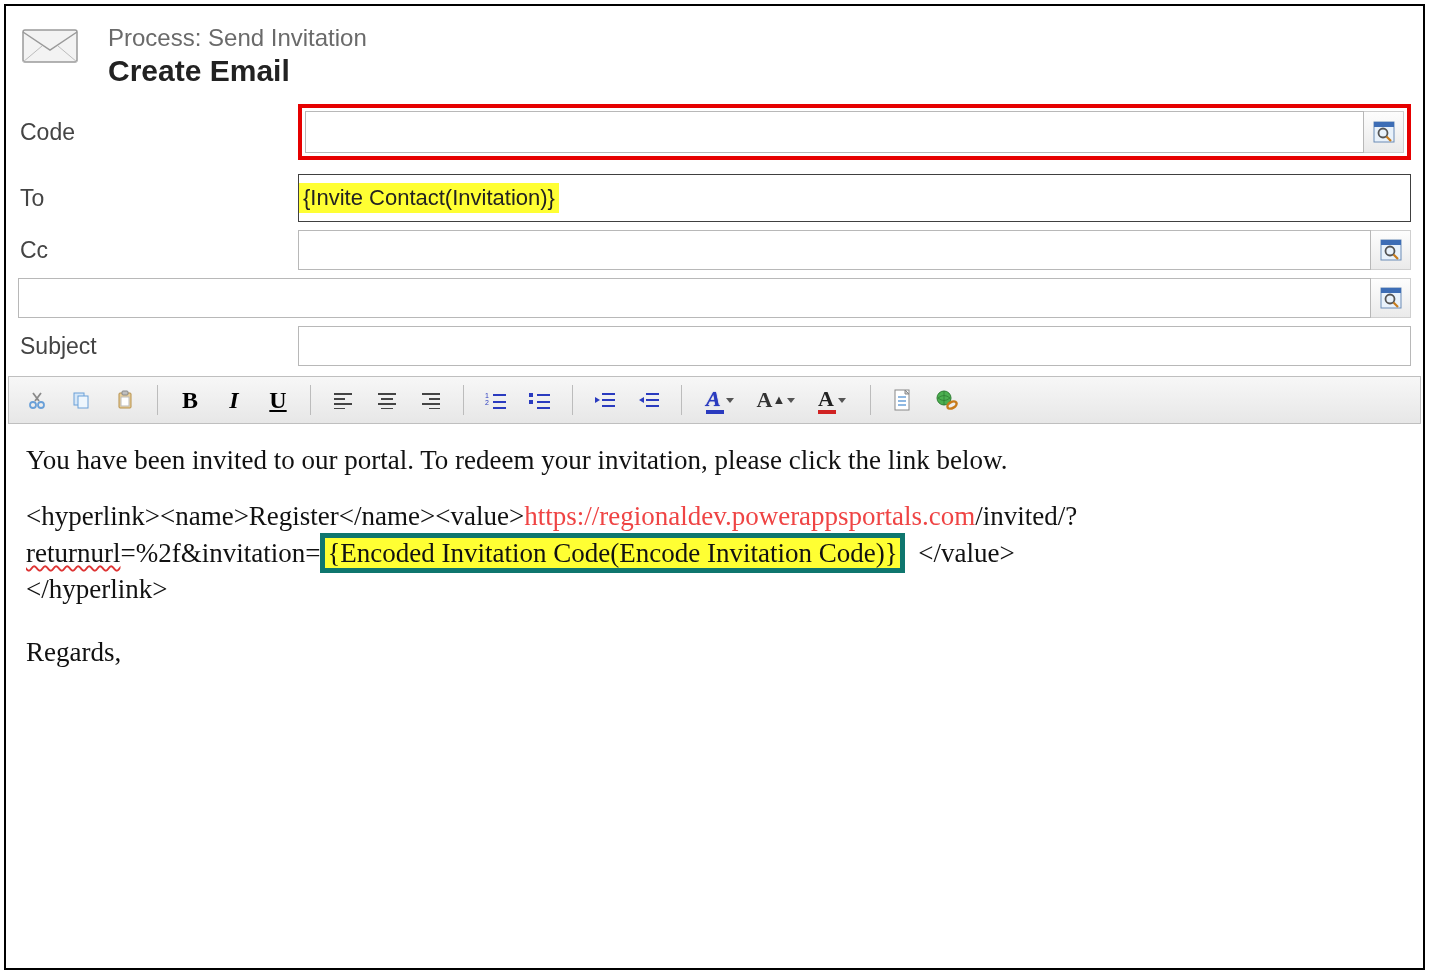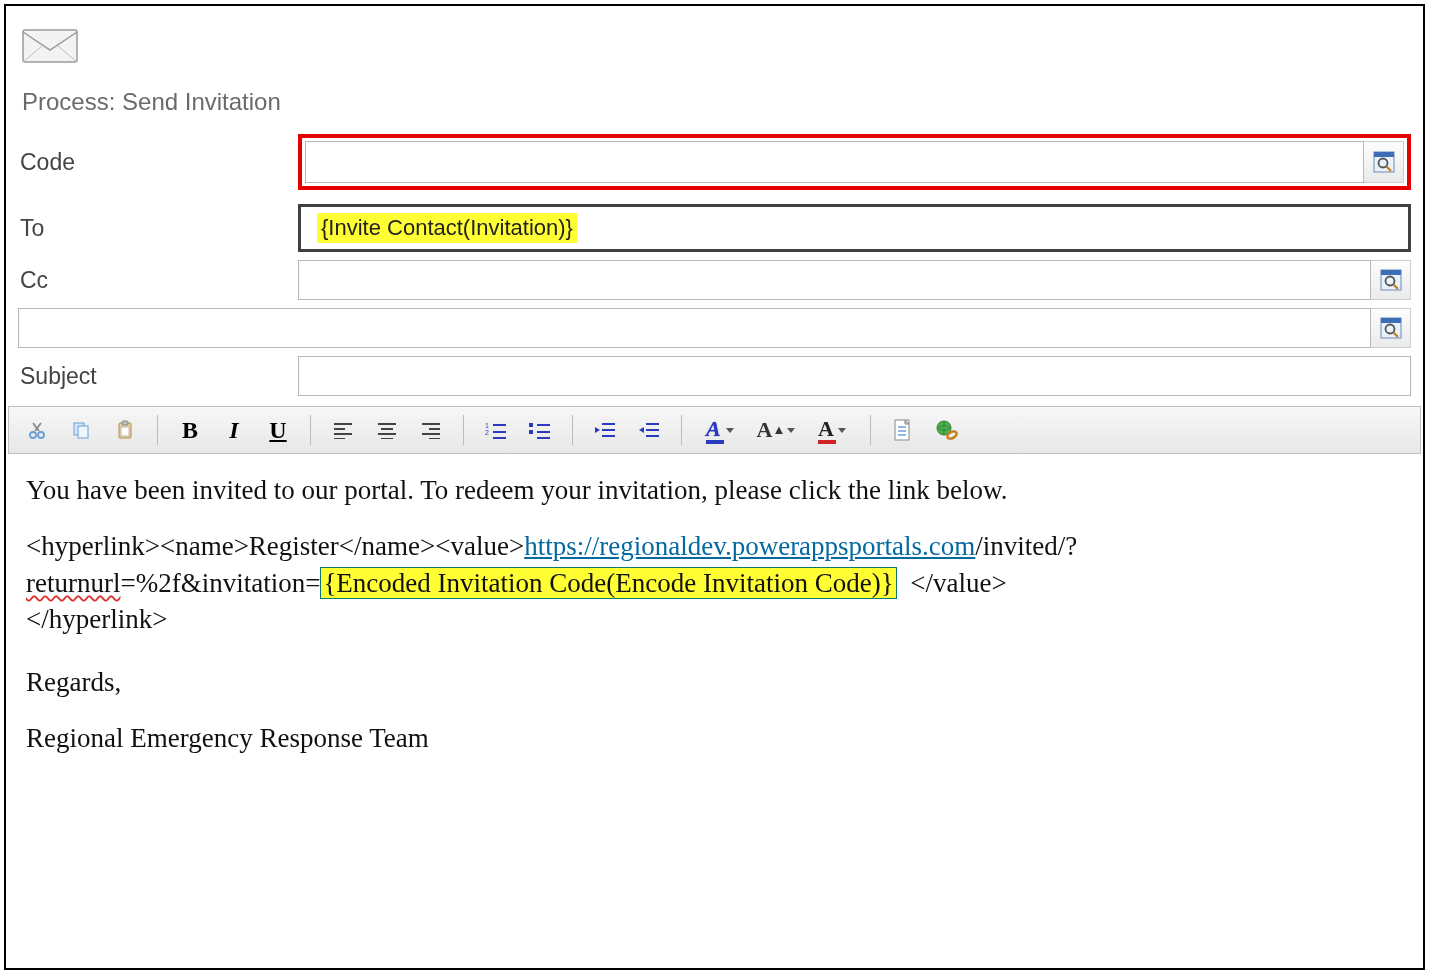--- a/index.html
+++ b/index.html
@@ -12,22 +12,21 @@
     border: 2px solid #000;
     width: 1421px;
     height: 966px;
     background: #fff;
     overflow: hidden;
   }
   .header {
     display: flex;
     align-items: flex-start;
     padding: 18px 12px 12px 16px;
-    gap: 20px;
-    flex-direction: column;
+    gap: 30px;
   }
   .envelope-icon svg { display: block; }
   .header-text .process-line {
     color: #6a6a6a;
     font-size: 24px;
     font-weight: 400;
     margin-bottom: 2px;
   }
   .header-text .title-line {
     color: #222;
@@ -74,22 +73,22 @@
   }
   .from-highlight {
     border: 4px solid #e60000;
     padding: 3px;
     display: flex;
     flex: 1;
   }
   .from-highlight .text-input { border: 1px solid #b8b8b8; }
   .to-box {
     flex: 1;
-    border: 3px solid #404040;
-    padding: 6px 16px;
+    border: 1px solid #404040;
+    padding: 6px 0;
     min-height: 48px;
     display: flex;
     align-items: center;
   }
   .yellow-chip {
     background: #ffff33;
     font-size: 22px;
     color: #222;
     padding: 2px 4px;
     text-decoration: underline;
@@ -142,40 +141,41 @@
     line-height: 1.35;
   }
   .editor-body p { margin-bottom: 20px; }
   .spellerr {
     text-decoration: underline wavy #d33 1.5px;
     text-underline-offset: 3px;
   }
   .yellow-inline {
     background: #ffff33;
     padding: 0 2px;
-    border: 1px solid #0f766e;
-  }
-  .plain-link { color:#0369a1; text-decoration: underline; }
+    border: 5px solid #0f766e;
+  }
+  .plain-link { color:#ef4444; }
 </style>
 </head>
 <body>
 
 <div class="window">
 
   <div class="header">
     <div class="envelope-icon">
       <svg width="56" height="44" viewBox="0 0 56 44">
         <rect x="1" y="6" width="54" height="32" rx="2" fill="#f3f3f3" stroke="#9a9a9a" stroke-width="1.5"></rect>
         <polyline points="1,8 28,26 55,8" fill="none" stroke="#9a9a9a" stroke-width="1.5"></polyline>
         <polyline points="1,38 20,22" fill="none" stroke="#bdbdbd" stroke-width="1"></polyline>
         <polyline points="55,38 36,22" fill="none" stroke="#bdbdbd" stroke-width="1"></polyline>
       </svg>
     </div>
     <div class="header-text">
       <div class="process-line">Process: Send Invitation</div>
+      <div class="title-line">Create Email</div>
     </div>
   </div>
 
   <div class="form-area">
 
     <div class="field-row" style="margin-bottom:14px;">
       <div class="field-label">Code</div>
       <div class="from-highlight">
         <input class="text-input" style="height: 42px;" value="">
         <div class="lookup-btn">
@@ -367,16 +367,15 @@
   </div>
 
   <div class="editor-body">
     <p>You have been invited to our portal. To redeem your invitation, please click the link below.</p>
     <p style="margin-bottom:4px;">
       <span>&lt;hyperlink&gt;&lt;name&gt;Register&lt;/name&gt;&lt;value&gt;</span><span class="plain-link">https://regionaldev.powerappsportals.com</span><span>/invited/?</span><br>
       <span class="spellerr">returnurl</span><span>=%2f&amp;invitation=</span><span class="yellow-inline">{Encoded Invitation Code(Encode Invitation Code)}</span>&nbsp;&nbsp;<span>&lt;/value&gt;</span><br>
       <span>&lt;/hyperlink&gt;</span>
     </p>
     <p style="margin-top:26px;">Regards,</p>
-    <p>Regional Emergency Response Team</p>
   </div>
 
 </div>
 
 </body></html>

